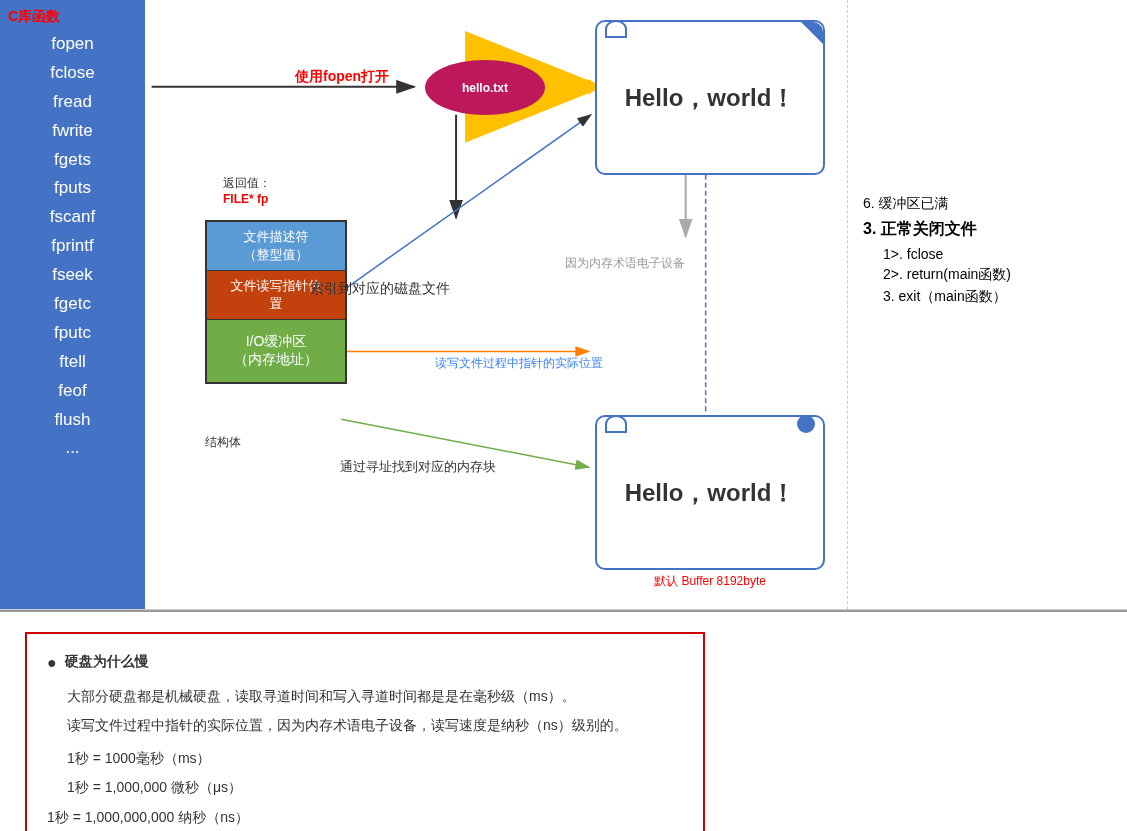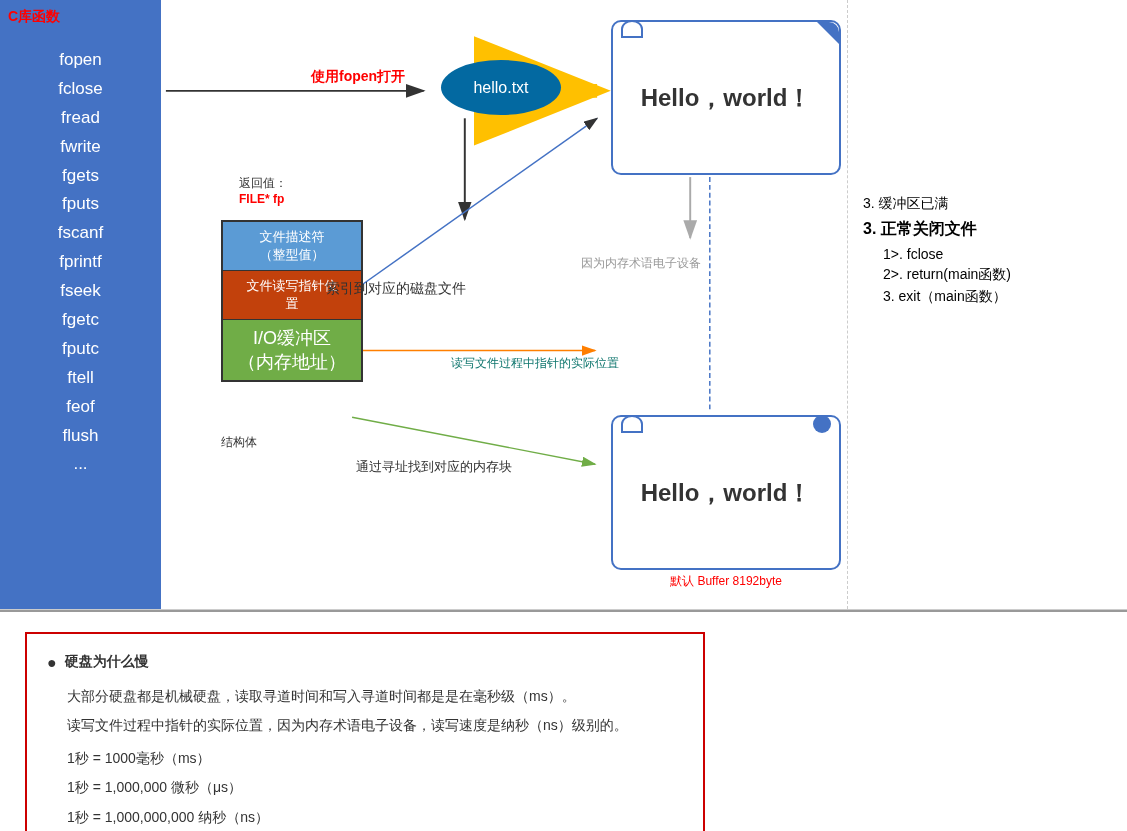--- a/index.html
+++ b/index.html
@@ -4,39 +4,39 @@
   <style>
     * { box-sizing: border-box; margin: 0; padding: 0; }
     body { font-family: 'SimHei', 'Microsoft YaHei', Arial, sans-serif; background: #fff; width: 1127px; height: 831px; overflow: hidden; }
 
     .main-container { display: flex; flex-direction: column; width: 1127px; height: 831px; }
 
     
     .top-area { display: flex; flex: 0 0 610px; border-bottom: 1px solid #ccc; position: relative; }
 
     
-    .c-lib-panel { width: 161px; background: #4472c4; color: white; padding: 16px 5px; display: flex; flex-direction: column; align-items: center; position: relative; flex-shrink: 0; }
+    .c-lib-panel { width: 145px; background: #4472c4; color: white; padding: 0 5px; display: flex; flex-direction: column; align-items: center; position: relative; flex-shrink: 0; }
     .c-lib-title { color: #ff0000; font-size: 14px; font-weight: bold; position: absolute; top: 8px; left: 8px; }
     .c-lib-functions { margin-top: 30px; font-size: 17px; line-height: 1.7; text-align: center; }
 
     
     .diagram-area { flex: 1; position: relative; background: #fff; }
 
     
     .right-notes { width: 280px; padding: 15px; font-size: 14px; border-left: 1px dashed #ccc; flex-shrink: 0; }
 
     
     .file-struct { position: absolute; left: 60px; top: 220px; width: 142px; border: 2px solid #333; }
     .file-struct-title { background: #5b9bd5; color: white; text-align: center; padding: 6px 4px; font-size: 13px; border-bottom: 1px solid #333; }
     .file-struct-row-rw { background: #c2410c; color: white; text-align: center; padding: 6px 4px; font-size: 13px; border-bottom: 1px solid #333; }
-    .file-struct-row-io { background: #70ad47; color: white; text-align: center; padding: 6px 4px; font-size: 18px; }
+    .file-struct-row-io { background: #70ad47; color: white; text-align: center; padding: 13px 4px; font-size: 14px; }
     .struct-label { text-align: center; font-size: 12px; color: #333; margin-top: 4px; }
 
     
-    .hello-txt { position: absolute; left: 280px; top: 60px; width: 120px; height: 55px; background: #0369a1; border-radius: 50%; display: flex; align-items: center; justify-content: center; color: white; font-size: 16px; font-weight: normal; }
+    .hello-txt { position: absolute; left: 280px; top: 60px; width: 120px; height: 55px; background: #be185d; border-radius: 50%; display: flex; align-items: center; justify-content: center; color: white; font-size: 12px; font-weight: bold; }
 
     
     .disk-file-box { position: absolute; left: 450px; top: 20px; width: 230px; height: 155px; }
 
     
     .mem-buffer-box { position: absolute; left: 450px; top: 415px; width: 230px; height: 155px; }
 
     .buffer-label { position: absolute; bottom: -22px; left: 50%; transform: translateX(-50%); font-size: 12px; color: #ff0000; white-space: nowrap; }
 
     
@@ -60,21 +60,21 @@
     .notes-sub { margin-left: 20px; font-size: 14px; margin-bottom: 4px; }
     .large-bold { font-size: 16px; font-weight: bold; }
 
     
     .mem-to-disk-label { position: absolute; top: 255px; left: 420px; font-size: 12px; color: #999; }
 
     
     .index-disk-label { position: absolute; top: 280px; left: 165px; font-size: 14px; color: #333; }
 
     
-    .rw-label { position: absolute; top: 355px; left: 290px; font-size: 12px; color: #0f766e; }
+    .rw-label { position: absolute; top: 355px; left: 290px; font-size: 12px; color: #3b82f6; }
 
     
     .find-mem-label { position: absolute; top: 458px; left: 195px; font-size: 13px; color: #333; }
 
     
   </style>
 </head>
 <body>
 
 <div class="main-container">
@@ -176,37 +176,37 @@
 
       <div class="index-disk-label">索引到对应的磁盘文件</div>
       <div class="mem-to-disk-label">因为内存术语电子设备</div>
       <div class="rw-label">读写文件过程中指针的实际位置</div>
       <div class="find-mem-label">通过寻址找到对应的内存块</div>
 
     </div>
 
     <div class="right-notes">
       <div style="margin-top: 180px;">
-        <div class="notes-item">3. 缓冲区已满</div>
+        <div class="notes-item">6. 缓冲区已满</div>
         <div class="notes-item large-bold" style="font-size:16px; font-weight:bold;">3. 正常关闭文件</div>
         <div class="notes-sub">1&gt;. fclose</div>
         <div class="notes-sub">2&gt;. return(main函数)</div>
         <div class="notes-sub">3. exit（main函数）</div>
       </div>
     </div>
   </div>
 
   <div class="bottom-area">
     <div class="bottom-box">
       <div class="bullet-point">
         <span class="bullet-dot">●</span>
         <span class="bold-text">硬盘为什么慢</span>
       </div>
       <div class="bottom-text" style="margin-left:20px;">大部分硬盘都是机械硬盘，读取寻道时间和写入寻道时间都是是在毫秒级（ms）。</div>
       <div class="bottom-text" style="margin-left:20px; margin-bottom:8px;">读写文件过程中指针的实际位置，因为内存术语电子设备，读写速度是纳秒（ns）级别的。</div>
       <div class="bottom-text" style="margin-left:20px;">1秒 = 1000毫秒（ms）</div>
       <div class="bottom-text" style="margin-left:20px;">1秒 = 1,000,000 微秒（μs）</div>
-      <div class="bottom-text" style="margin-left:20px; margin-bottom:8px;">1秒 = 1,000,000,000 纳秒（ns）</div>
+      <div class="bottom-text" style="margin-bottom:8px;">1秒 = 1,000,000,000 纳秒（ns）</div>
 
     </div>
 
   </div>
 </div>
 
 </body></html>

